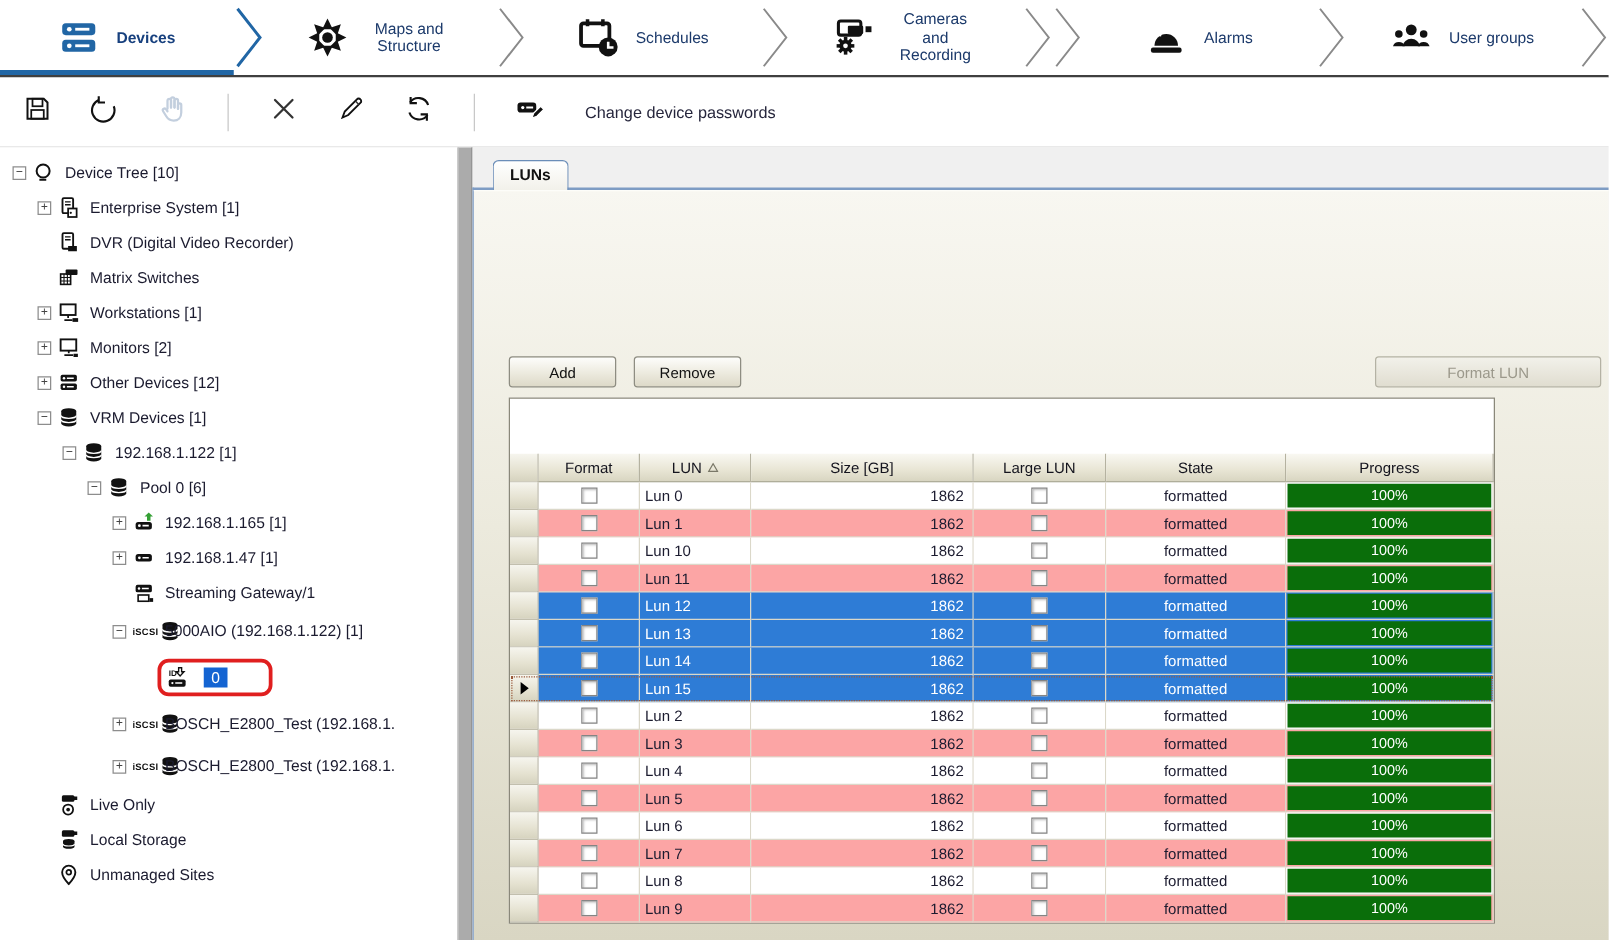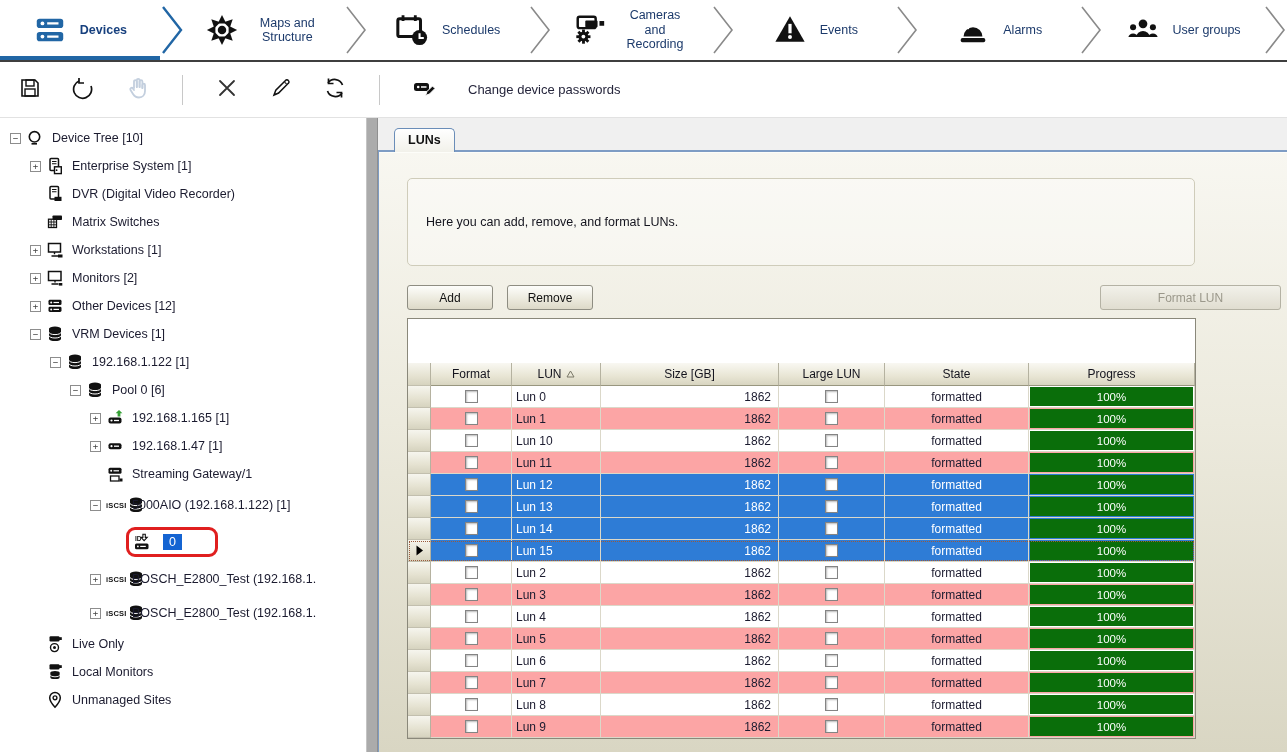--- a/index.html
+++ b/index.html
@@ -180,30 +180,20 @@
           <circle cx="11" cy="25" r="2" fill="#fff"></circle>
         </svg>
       </span>
       <span class="nav-label wrap">Cameras and Recording</span>
     </div>
     <span class="chev">
       <svg viewBox="0 0 24 54">
         <polyline points="3,4 21,27 3,50" fill="none" stroke="#8a8a8a" stroke-width="1.6"></polyline>
       </svg>
     </span>
-    <div class="nav-tab">
-      <span class="nav-icon">
-        <svg viewBox="0 0 36 36">
-          <path d="M18 3.5 L33.5 30.5 H2.5 Z" fill="#111"></path>
-          <rect x="16.3" y="11.5" width="3.4" height="10" fill="#fff"></rect>
-          <circle cx="18" cy="25.5" r="2.1" fill="#fff"></circle>
-        </svg>
-      </span>
-      <span class="nav-label">Events</span>
-    </div>
     <span class="chev">
       <svg viewBox="0 0 24 54">
         <polyline points="3,4 21,27 3,50" fill="none" stroke="#8a8a8a" stroke-width="1.6"></polyline>
       </svg>
     </span>
     <div class="nav-tab">
       <span class="nav-icon">
         <svg viewBox="0 0 36 36">
           <path d="M8 25 a10 10 0 0 1 20 0 z" fill="#111"></path>
           <rect x="5" y="26.5" width="26" height="4.5" rx="1.8" fill="#111"></rect>
@@ -572,21 +562,21 @@
           <span>
             <svg viewBox="0 0 18 18">
               <rect x="3.5" y="1.2" width="10" height="5.2" rx="1.2" fill="#111"></rect>
               <rect x="13" y="2.2" width="2.8" height="2.8" fill="#111"></rect>
               <ellipse cx="9" cy="9.8" rx="4.6" ry="1.7" fill="#111"></ellipse>
               <path d="M4.4 9.8 v4.6 a4.6 1.7 0 0 0 9.2 0 v-4.6" fill="#111"></path>
               <path d="M4.4 12.1 a4.6 1.7 0 0 0 9.2 0" fill="none" stroke="#fff" stroke-width="0.9"></path>
             </svg>
           </span>
         </span>
-        <span class="tlabel-tree">Local Monitors</span>
+        <span class="tlabel-tree">Local Storage</span>
       </div>
       <div class="trow" style="padding-left: 24px;">
         <span class="stub"></span>
         <span class="texp-spacer"></span>
         <span class="ticon">
           <span>
             <svg viewBox="0 0 18 18">
               <path d="M9 1.5 a5.3 5.3 0 0 1 5.3 5.3 c0 3.8 -5.3 9.4 -5.3 9.4 s-5.3 -5.6 -5.3 -9.4 A5.3 5.3 0 0 1 9 1.5 z" stroke="#111" fill="none" stroke-width="1.5"></path>
               <circle cx="9" cy="6.8" r="1.9" stroke="#111" fill="none" stroke-width="1.4"></circle>
             </svg>
@@ -596,23 +586,20 @@
       </div>
     </div>
   <div class="splitter"></div>
   <div class="tab-area">
     <div class="tab-strip">
       <div class="tab">
         <span>LUNs</span>
       </div>
     </div>
     <div class="tab-page">
-      <div class="groupbox">
-        <span>Here you can add, remove, and format LUNs.</span>
-      </div>
       <div class="btn-row">
         <button class="btn">Add</button>
         <button class="btn">Remove</button>
         <button class="btn wide disabled">Format LUN</button>
       </div>
       <div class="lun-table" id="table-root">
           <div class="tr hdr">
             <div class="rh"></div>
             <div class="th">
               <span>Format</span>

